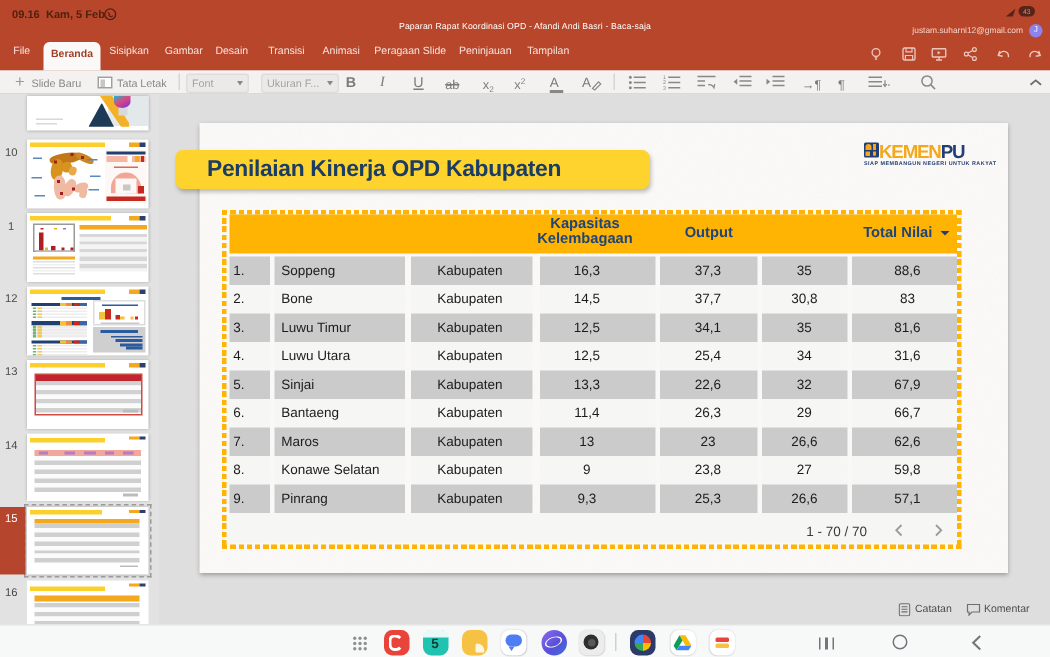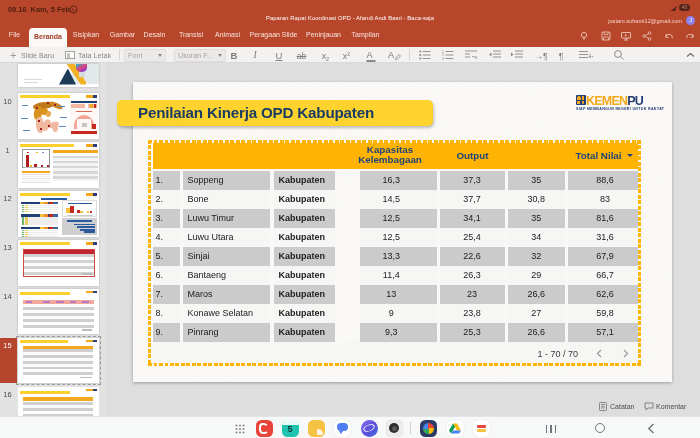--- a/index.html
+++ b/index.html
@@ -27,21 +27,21 @@
   #titlebox { position:absolute; left:11px; top:37px; width:316px; height:25.5px; background:#fed32e; border-radius:5px; box-shadow:1px 2px 3px rgba(0,0,0,0.25); }
   #titlebox span { position:absolute; left:21px; top:4px; font-size:15.2px; font-weight:bold; color:#1b3c63; letter-spacing:-0.2px; }
   .dash-h { position:absolute; height:3px; background-image:repeating-linear-gradient(90deg,#ffb302 0 3.6px, transparent 3.6px 5.5px); }
   .dash-v { position:absolute; width:3px; background-image:repeating-linear-gradient(180deg,#ffb302 0 3.6px, transparent 3.6px 5.5px); }
   #thead { position:absolute; background:#ffb302; color:#1e4479; font-weight:bold; font-size:9.8px; }
   .hc { position:absolute; text-align:center; top:0; height:26.5px; }
   .row { position:absolute; height:19px; font-size:9px; color:#1c1c1c; }
   .cell { position:absolute; top:0; height:19px; line-height:19px; }
   .cnum { left:0; width:27.5px; padding-left:3px; }
   .cname { left:30.5px; width:87px; padding-left:4.5px; }
-  .ckat { left:121px; width:61px; padding-left:5px;font-weight:bold; }
+  .ckat { left:121px; width:81px; padding-left:18px; }
   .c3 { left:207.5px; width:76.5px; text-align:center; padding-right:14px; }
   .c4 { left:287px; width:65px; text-align:center; }
   .c5 { left:355px; width:57.5px; text-align:center; }
   .c6 { left:415.5px; width:70px; text-align:center; padding-left:4px; }
   .gray .cell { background:#cbcbcb; }
   .lite .cell { background:#f6f6f5; }
 </style>
 </head>
 <body>
 <div id="app">

